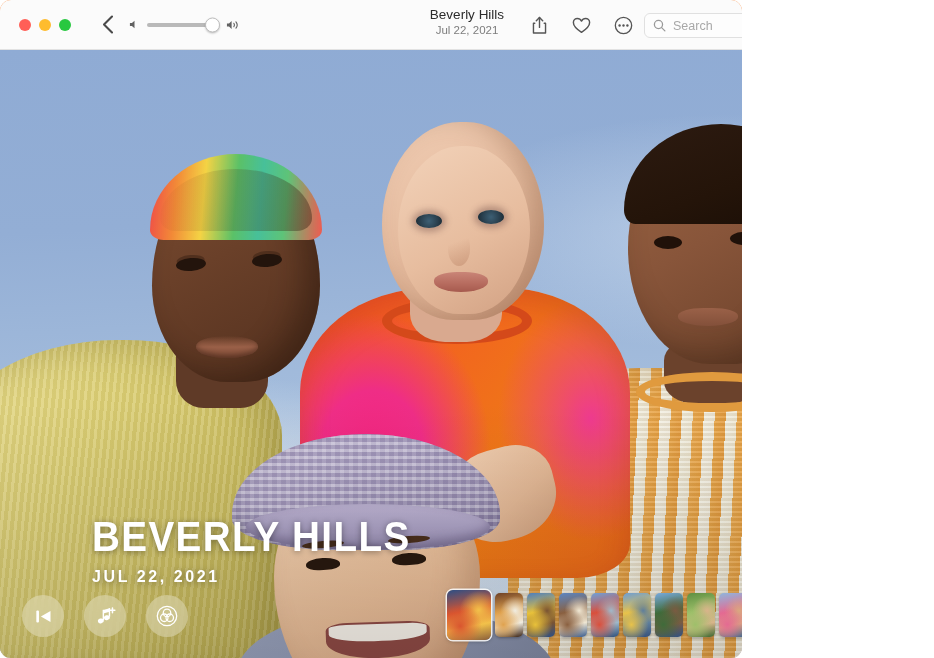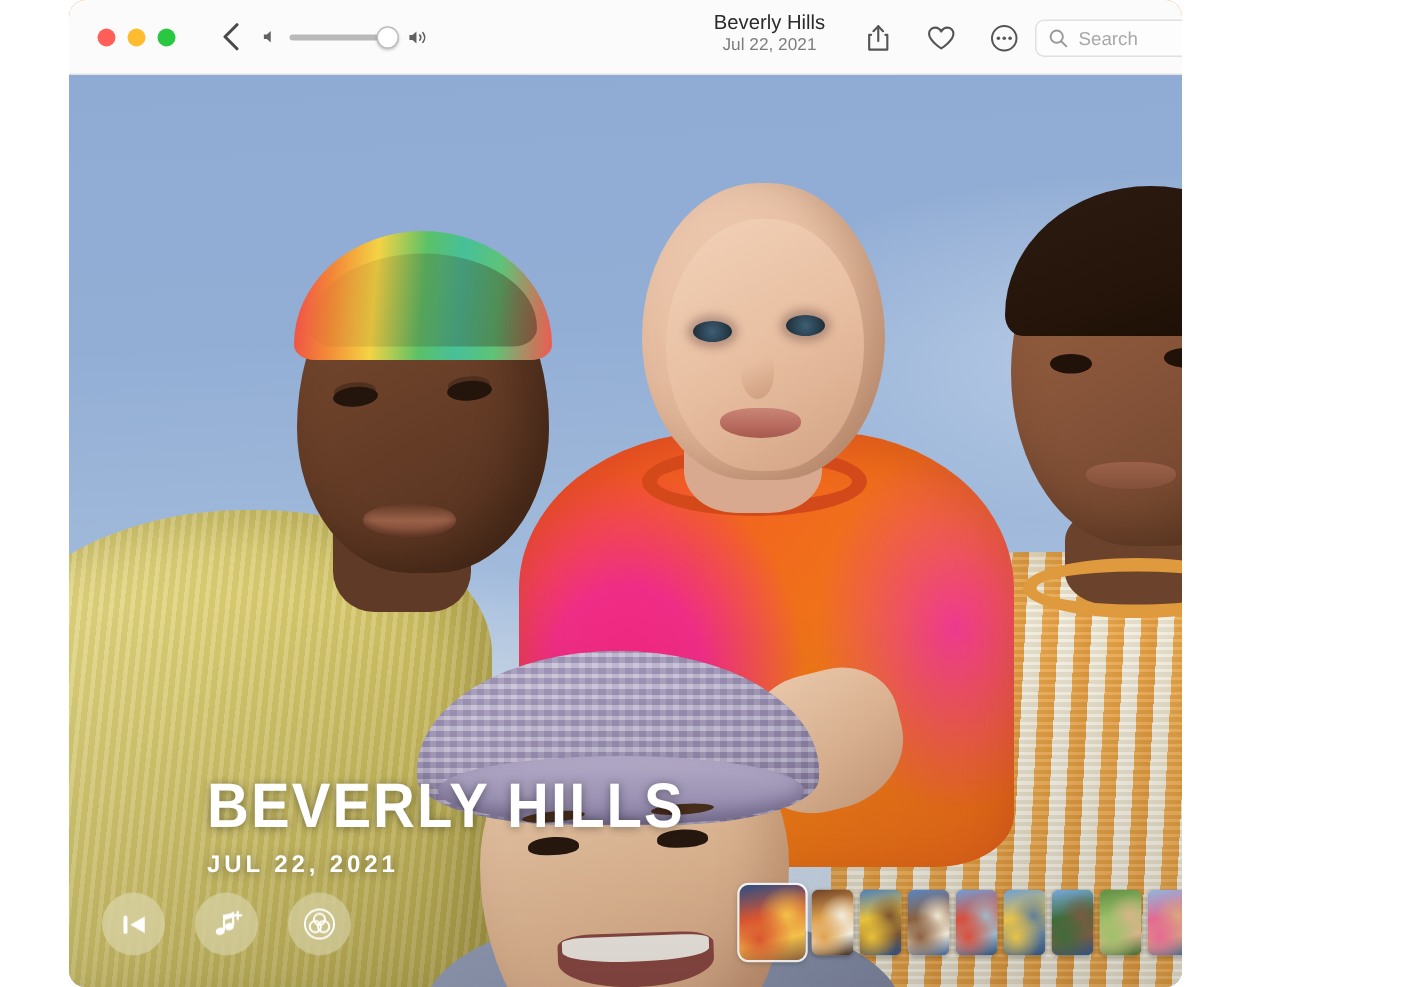--- a/index.html
+++ b/index.html
@@ -10,21 +10,20 @@
     font-family: "Liberation Sans", sans-serif;
     overflow: hidden;
   }
 
   .window {
     position: relative;
     width: 742px; height: 658px;
     border-radius: 11px;
     overflow: hidden;
     background: #f97316;
-    margin-left: 46px;
   }
 
   
   .toolbar {
     position: absolute; top: 0; left: 0;
     width: 934px; height: 50px;
     background: #fbfbfb;
     border-bottom: 1px solid #e2e2e2;
     display: flex; align-items: center;
     z-index: 20;

